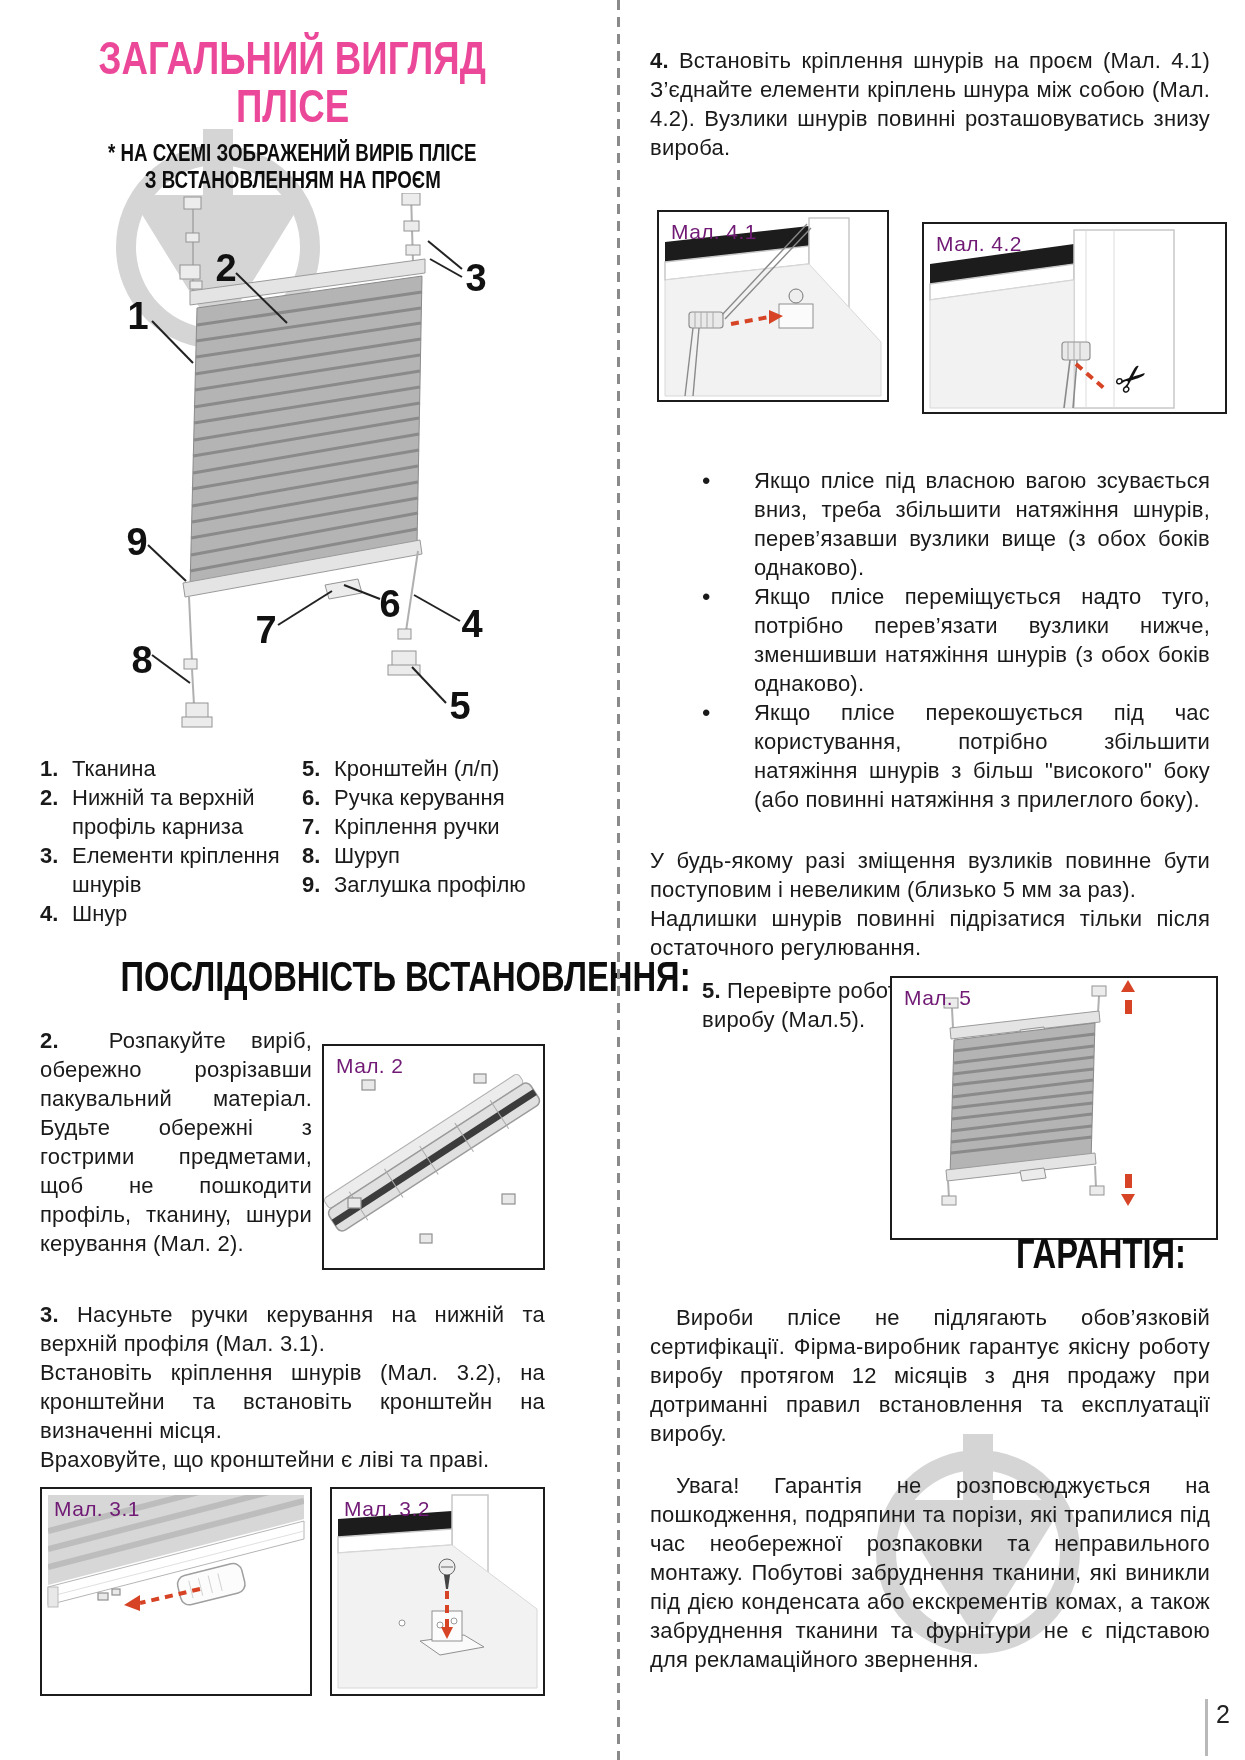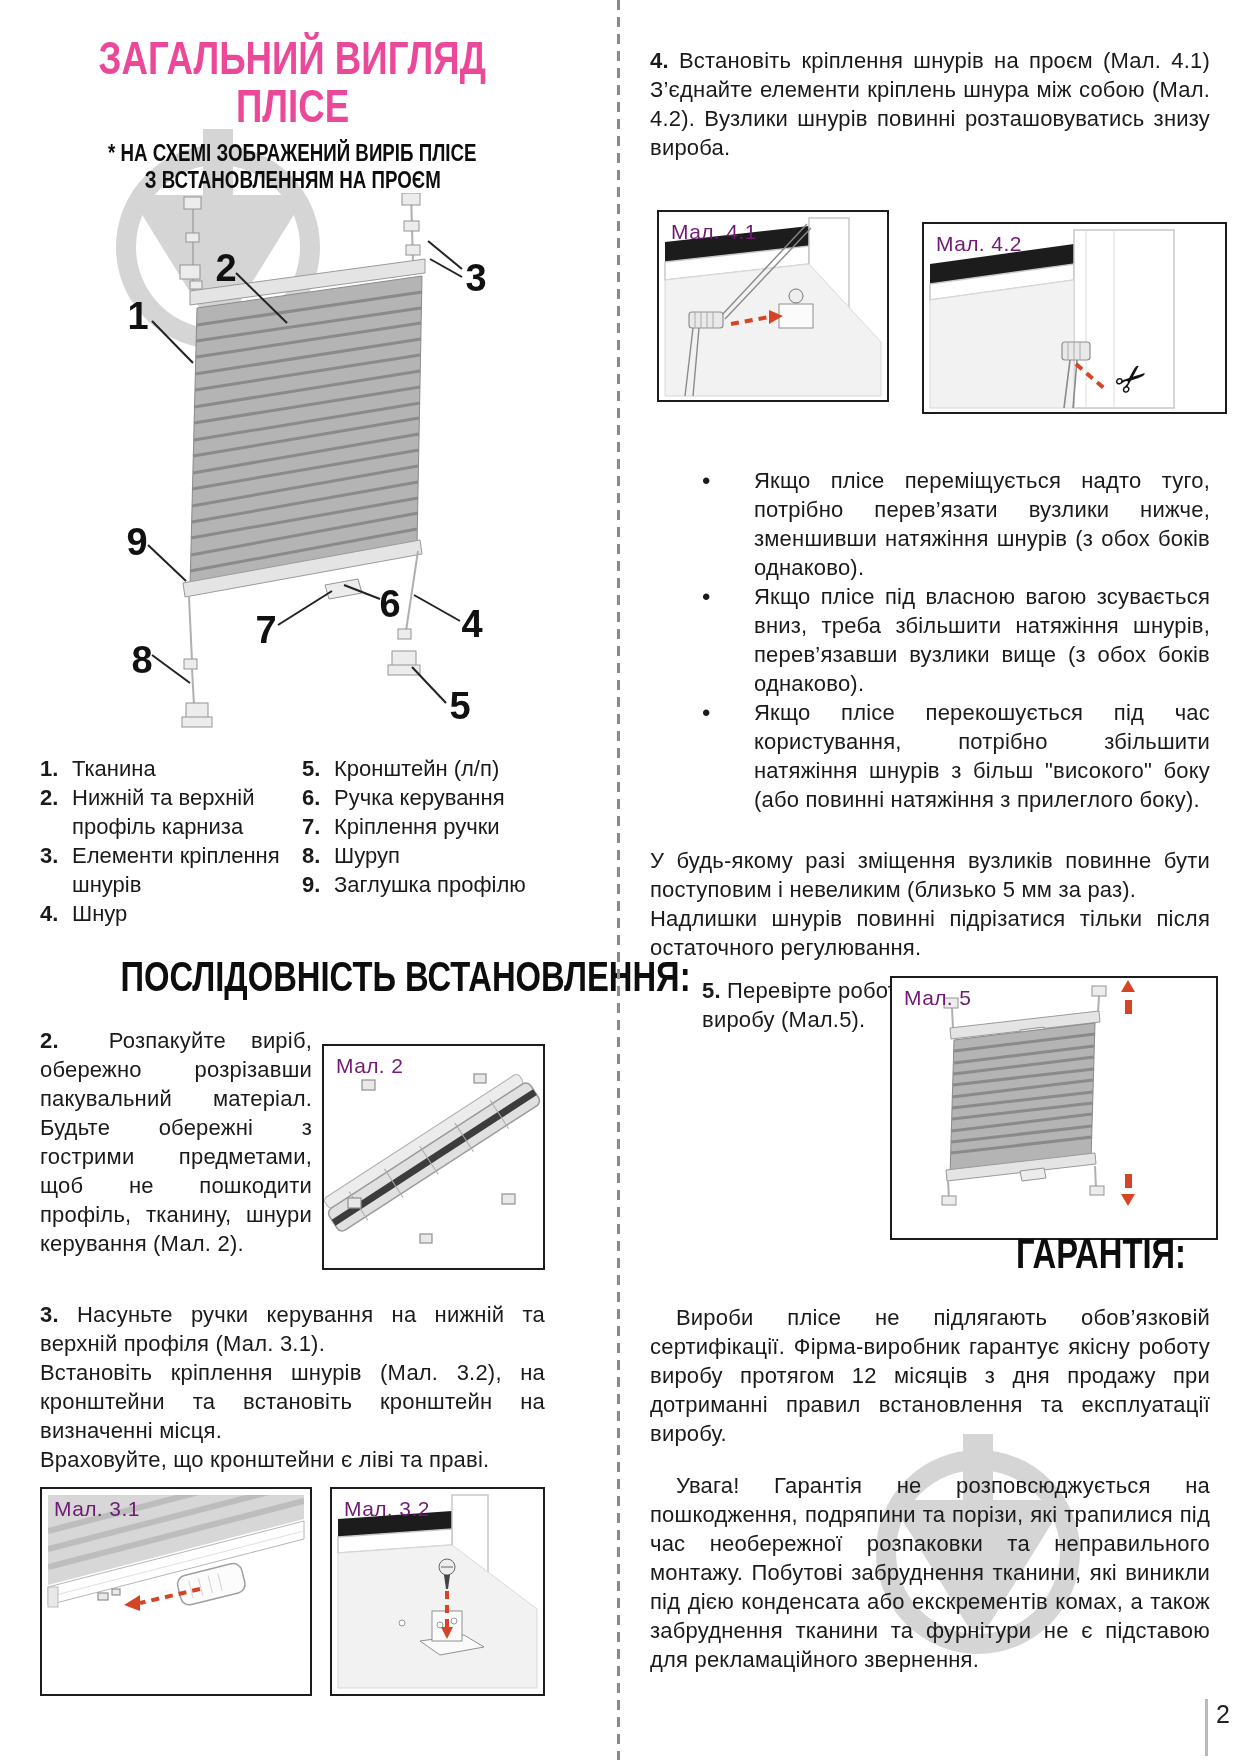--- a/index.html
+++ b/index.html
@@ -358,22 +358,22 @@
           <line x1="153" y1="136" x2="149" y2="184" stroke="#8a8a8a" stroke-width="1.6"></line>
           <g>
             <line x1="152" y1="140" x2="182" y2="166" class="redline" stroke-width="3.5"></line>
           </g>
           <text x="196" y="178" font-size="38" fill="#111" transform="rotate(-40 196 166)">✂</text>
         </svg>
       </figure>
     </div>
 
     <ul class="bullets">
+      <li><span>Якщо плісе під власною вагою зсувається вниз, треба збільшити натяжіння шнурів, перев’язавши вузлики вище (з обох боків однаково).</span></li>
       <li><span>Якщо плісе переміщується надто туго, потрібно перев’язати вузлики нижче, зменшивши натяжіння шнурів (з обох боків однаково).</span></li>
-      <li><span>Якщо плісе під власною вагою зсувається вниз, треба збільшити натяжіння шнурів, перев’язавши вузлики вище (з обох боків однаково).</span></li>
       <li><span>Якщо плісе перекошується під час користування, потрібно збільшити натяжіння шнурів з більш "високого" боку (або повинні натяжіння з прилеглого боку).</span></li>
     </ul>
 
     <div class="notes">
       <p class="body just">У будь-якому разі зміщення вузликів повинне бути поступовим і невеликим (близько 5 мм за раз).</p>
       <p class="body just">Надлишки шнурів повинні підрізатися тільки після остаточного регулювання.</p>
     </div>
 
     <div class="step5-row">
       <p class="body txt">

